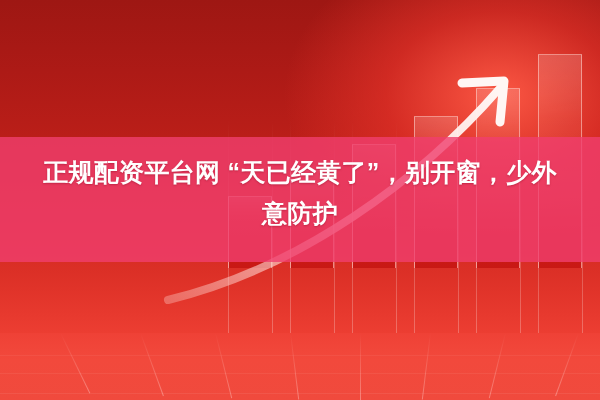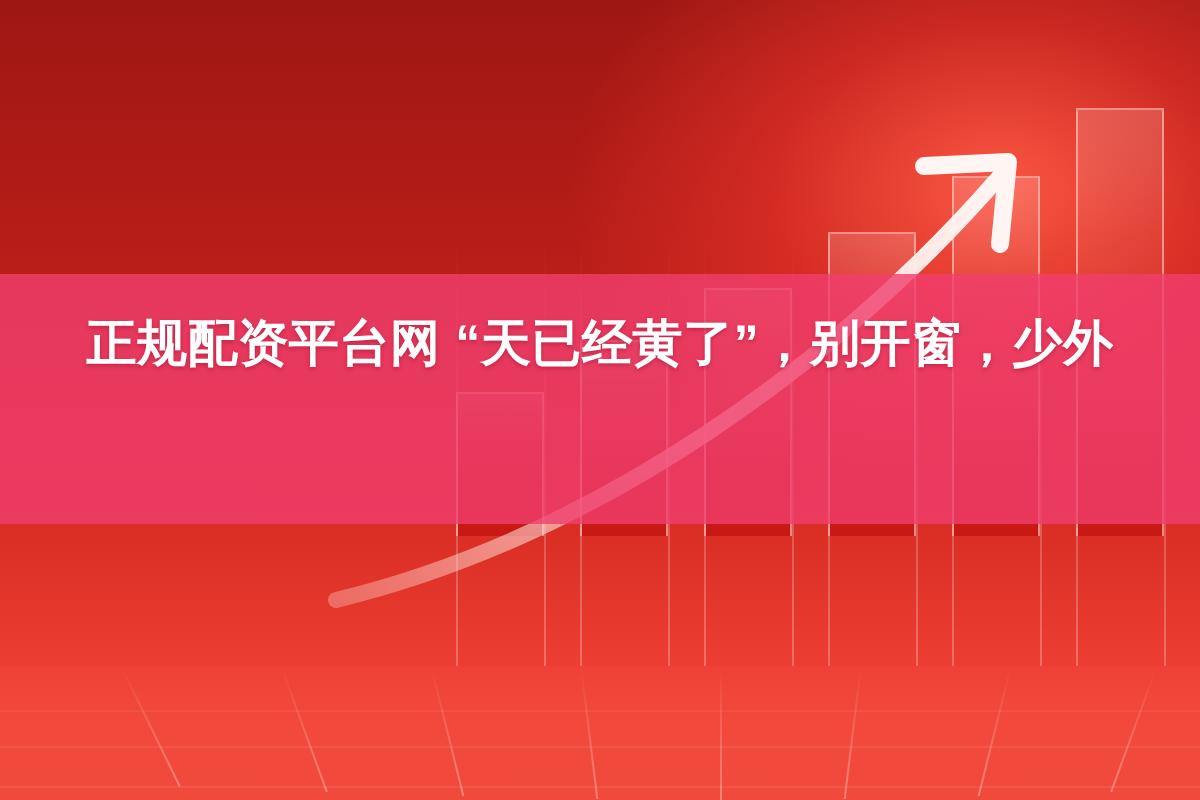--- a/index.html
+++ b/index.html
@@ -186,15 +186,16 @@
       </linearGradient>
     </defs>
     <path d="M 168 300 C 300 268, 420 180, 500 88" fill="none" stroke="url(#arrGrad)" stroke-width="8" stroke-linecap="round"></path>
     <path d="M 462 83 L 504 81 L 500 122" fill="none" stroke="#fff6f4" stroke-width="9" stroke-linecap="round" stroke-linejoin="round"></path>
   </svg>
 
   <div class="caption-band"></div>
 
   <div class="caption-text">
     <span class="l1">正规配资平台网 “天已经黄了”，别开窗，少外</span>
+    <span class="l3">意防护</span>
   </div>
 
 </div>
 
 </body></html>

